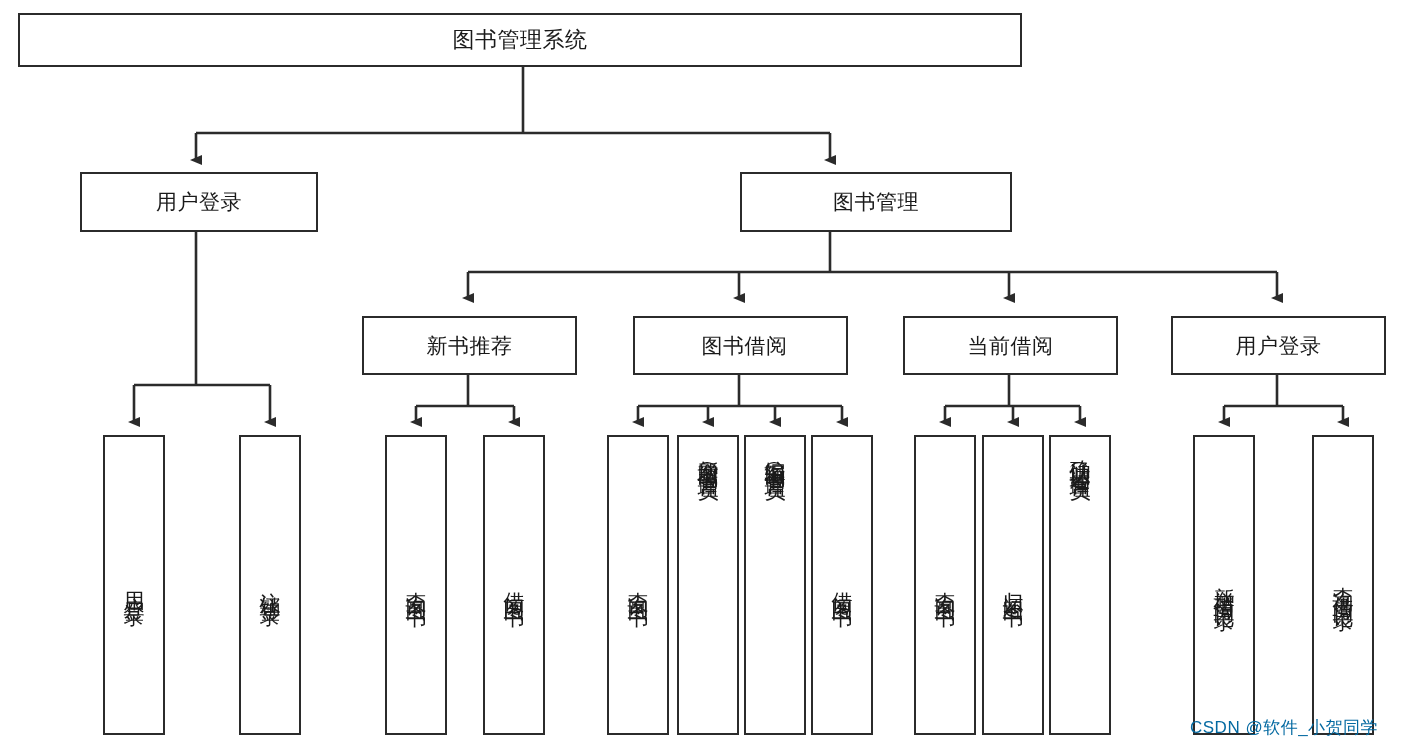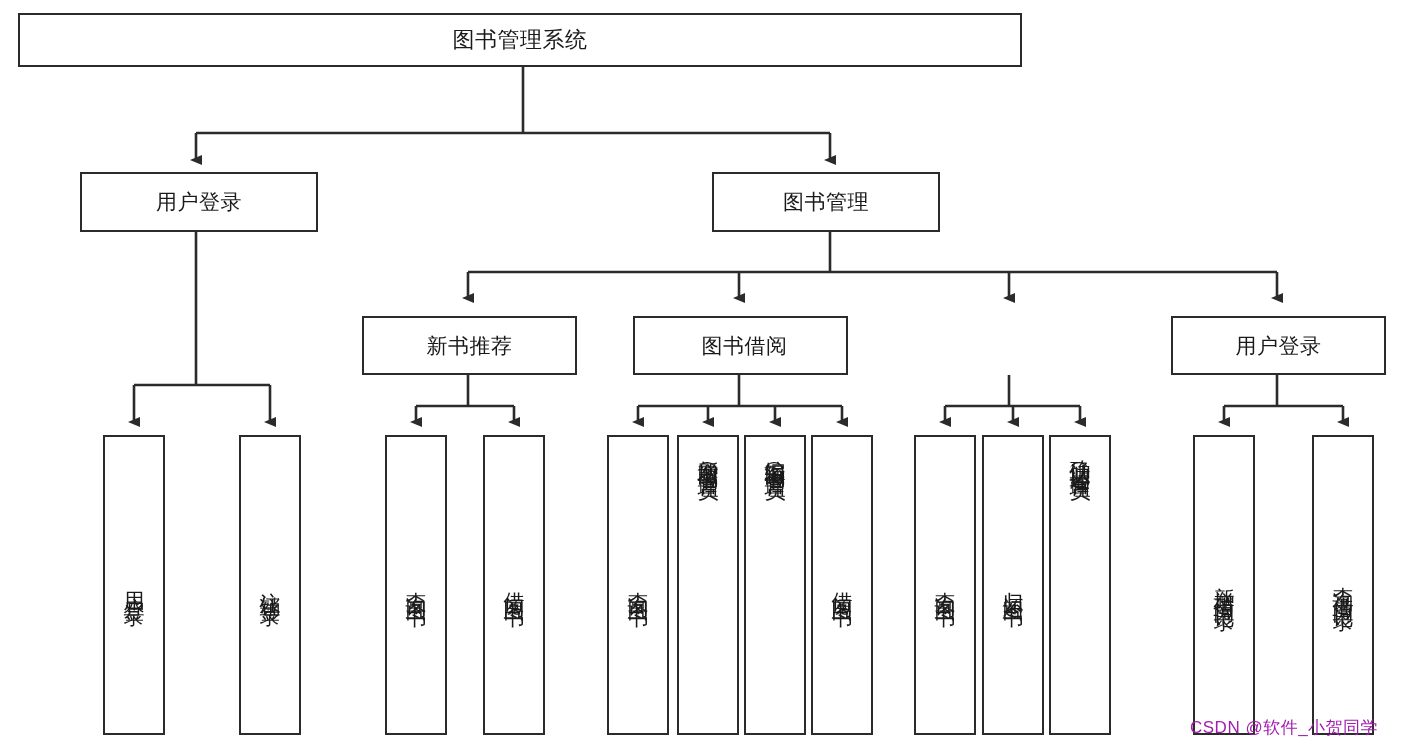--- a/index.html
+++ b/index.html
@@ -59,21 +59,21 @@
     text-orientation: upright;
     font-size: 21px;
     line-height: 1.05;
     letter-spacing: 5px;
     white-space: nowrap;
   }
   .v-node.tall .lbl { letter-spacing: 3px; }
   .v-node.centered { align-items: center; padding-top: 0; }
   .watermark {
     position: absolute;
-    color: #a21caf;
+    color: #0369a1;
     font-size: 17px;
     white-space: nowrap;
     letter-spacing: 0.5px;
   }
 </style>
 </head>
 <body>
 
 <div id="canvas">
 
@@ -127,30 +127,33 @@
     </g>
   </svg>
 
   <div class="node h-node root" style="left:18px; top:13px; width:1004px; height:54px;">
     <span class="lbl">图书管理系统</span>
   </div>
 
   <div class="node h-node" style="left:80px; top:172px; width:238px; height:60px;">
     <span class="lbl">用户登录</span>
   </div>
-  <div class="node h-node" style="left:712px; top:172px; width:228px; height:60px;">
+  <div class="node h-node" style="left:740px; top:172px; width:272px; height:60px;">
     <span class="lbl">图书管理</span>
   </div>
 
   <div class="node h-node" style="left:362px; top:316px; width:215px; height:59px;">
     <span class="lbl">新书推荐</span>
   </div>
   <div class="node h-node" style="left:633px; top:316px; width:215px; height:59px;padding-left:8px;">
     <span class="lbl">图书借阅</span>
   </div>
+  <div class="node h-node" style="left:903px; top:316px; width:215px; height:59px;">
+    <span class="lbl">当前借阅</span>
+  </div>
   <div class="node h-node" style="left:1171px; top:316px; width:215px; height:59px;">
     <span class="lbl">用户登录</span>
   </div>
 
   <div class="node v-node centered" style="left:103px; top:435px; width:62px; height:300px;">
     <span class="lbl">用户登录</span>
   </div>
   <div class="node v-node centered" style="left:239px; top:435px; width:62px; height:300px;">
     <span class="lbl">注销登录</span>
   </div>

